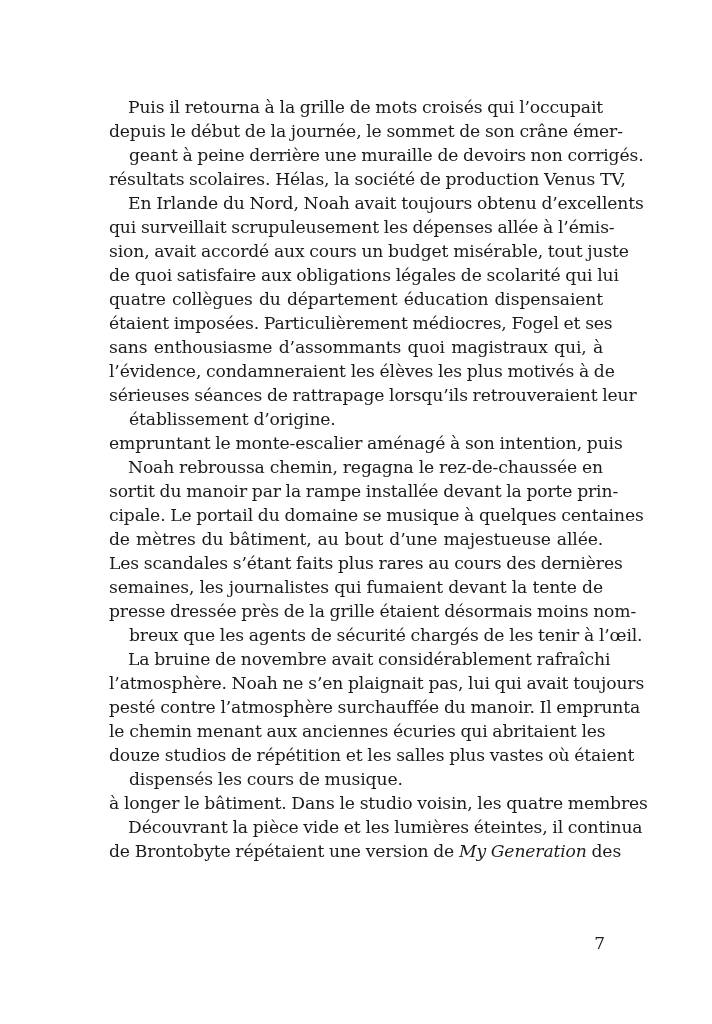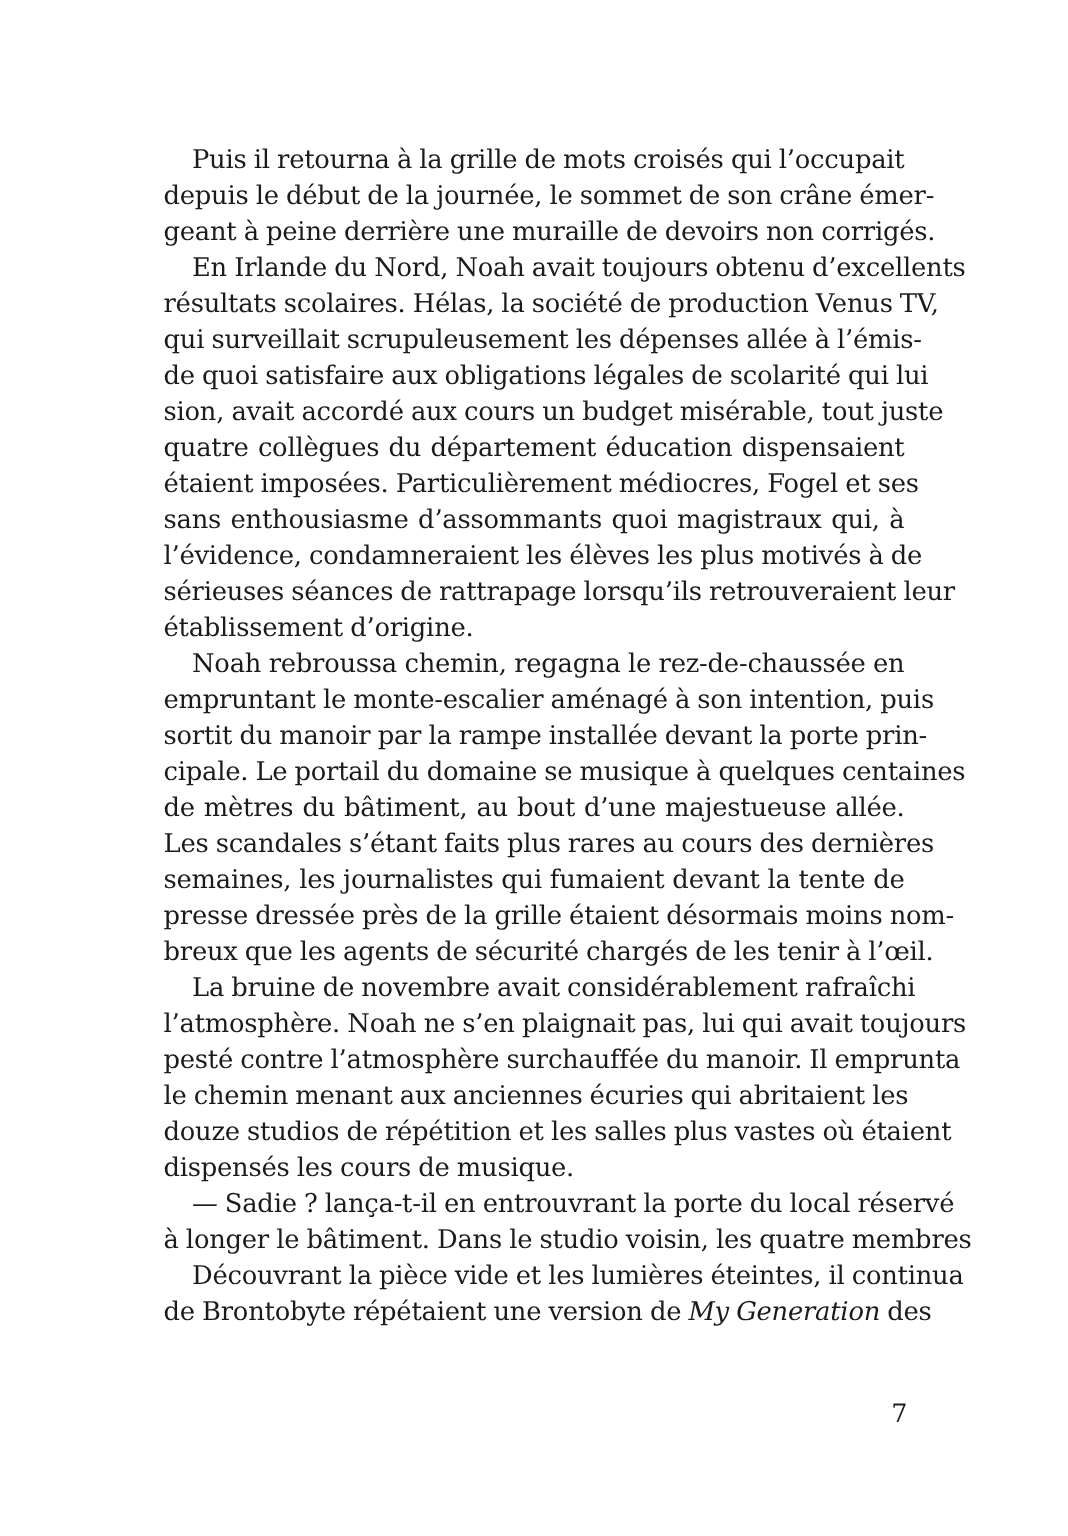--- a/index.html
+++ b/index.html
@@ -41,20 +41,21 @@
       text-align: justify;
       text-align-last: justify;
       overflow: visible;
     }
     .line.indent {
       padding-left: 19px;
     }
     .line.last {
       text-align: center;
       text-align-last: left;
+      margin-left: 20px;
     }
     .line .it {
       font-style: italic;
     }
     .page-number {
       position: absolute;
       left: 591px;
       top: 933px;
       width: 14px;
       text-align: right;
@@ -70,56 +71,55 @@
 <div class="page">
   <div class="text-block">
 
     <div>
       <span class="line indent">Puis il retourna à la grille de mots croisés qui l’occupait</span>
       <span class="line">depuis le début de la journée, le sommet de son crâne émer-</span>
       <span class="line last">geant à peine derrière une muraille de devoirs non corrigés.</span>
     </div>
 
     <div>
+      <span class="line">résultats scolaires. Hélas, la société de production Venus TV,</span>
       <span class="line indent">En Irlande du Nord, Noah avait toujours obtenu d’excellents</span>
-      <span class="line">résultats scolaires. Hélas, la société de production Venus TV,</span>
       <span class="line">qui surveillait scrupuleusement les dépenses allée à l’émis-</span>
+      <span class="line">sion, avait accordé aux cours un budget misérable, tout juste</span>
       <span class="line">de quoi satisfaire aux obligations légales de scolarité qui lui</span>
-      <span class="line">sion, avait accordé aux cours un budget misérable, tout juste</span>
       <span class="line">quatre collègues du département éducation dispensaient</span>
       <span class="line">étaient imposées. Particulièrement médiocres, Fogel et ses</span>
       <span class="line">sans enthousiasme d’assommants quoi magistraux qui, à</span>
       <span class="line">l’évidence, condamneraient les élèves les plus motivés à de</span>
       <span class="line">sérieuses séances de rattrapage lorsqu’ils retrouveraient leur</span>
       <span class="line last">établissement d’origine.</span>
     </div>
 
     <div>
+      <span class="line">empruntant le monte-escalier aménagé à son intention, puis</span>
       <span class="line indent">Noah rebroussa chemin, regagna le rez-de-chaussée en</span>
-      <span class="line">empruntant le monte-escalier aménagé à son intention, puis</span>
       <span class="line">sortit du manoir par la rampe installée devant la porte prin-</span>
       <span class="line">cipale. Le portail du domaine se musique à quelques centaines</span>
       <span class="line">de mètres du bâtiment, au bout d’une majestueuse allée.</span>
       <span class="line">Les scandales s’étant faits plus rares au cours des dernières</span>
       <span class="line">semaines, les journalistes qui fumaient devant la tente de</span>
       <span class="line">presse dressée près de la grille étaient désormais moins nom-</span>
       <span class="line last">breux que les agents de sécurité chargés de les tenir à l’œil.</span>
     </div>
 
     <div>
       <span class="line indent">La bruine de novembre avait considérablement rafraîchi</span>
       <span class="line">l’atmosphère. Noah ne s’en plaignait pas, lui qui avait toujours</span>
       <span class="line">pesté contre l’atmosphère surchauffée du manoir. Il emprunta</span>
       <span class="line">le chemin menant aux anciennes écuries qui abritaient les</span>
       <span class="line">douze studios de répétition et les salles plus vastes où étaient</span>
       <span class="line last">dispensés les cours de musique.</span>
     </div>
 
     <div>
-      <span class="line indent">— Sadie ? lança-t-il en entrouvrant la porte du local réservé</span>
     </div>
 
     <div>
       <span class="line">à longer le bâtiment. Dans le studio voisin, les quatre membres</span>
       <span class="line indent">Découvrant la pièce vide et les lumières éteintes, il continua</span>
       <span class="line"><span>de Brontobyte répétaient une version de </span><span class="it">My Generation</span><span> des</span></span>
     </div>
 
   </div>
 

